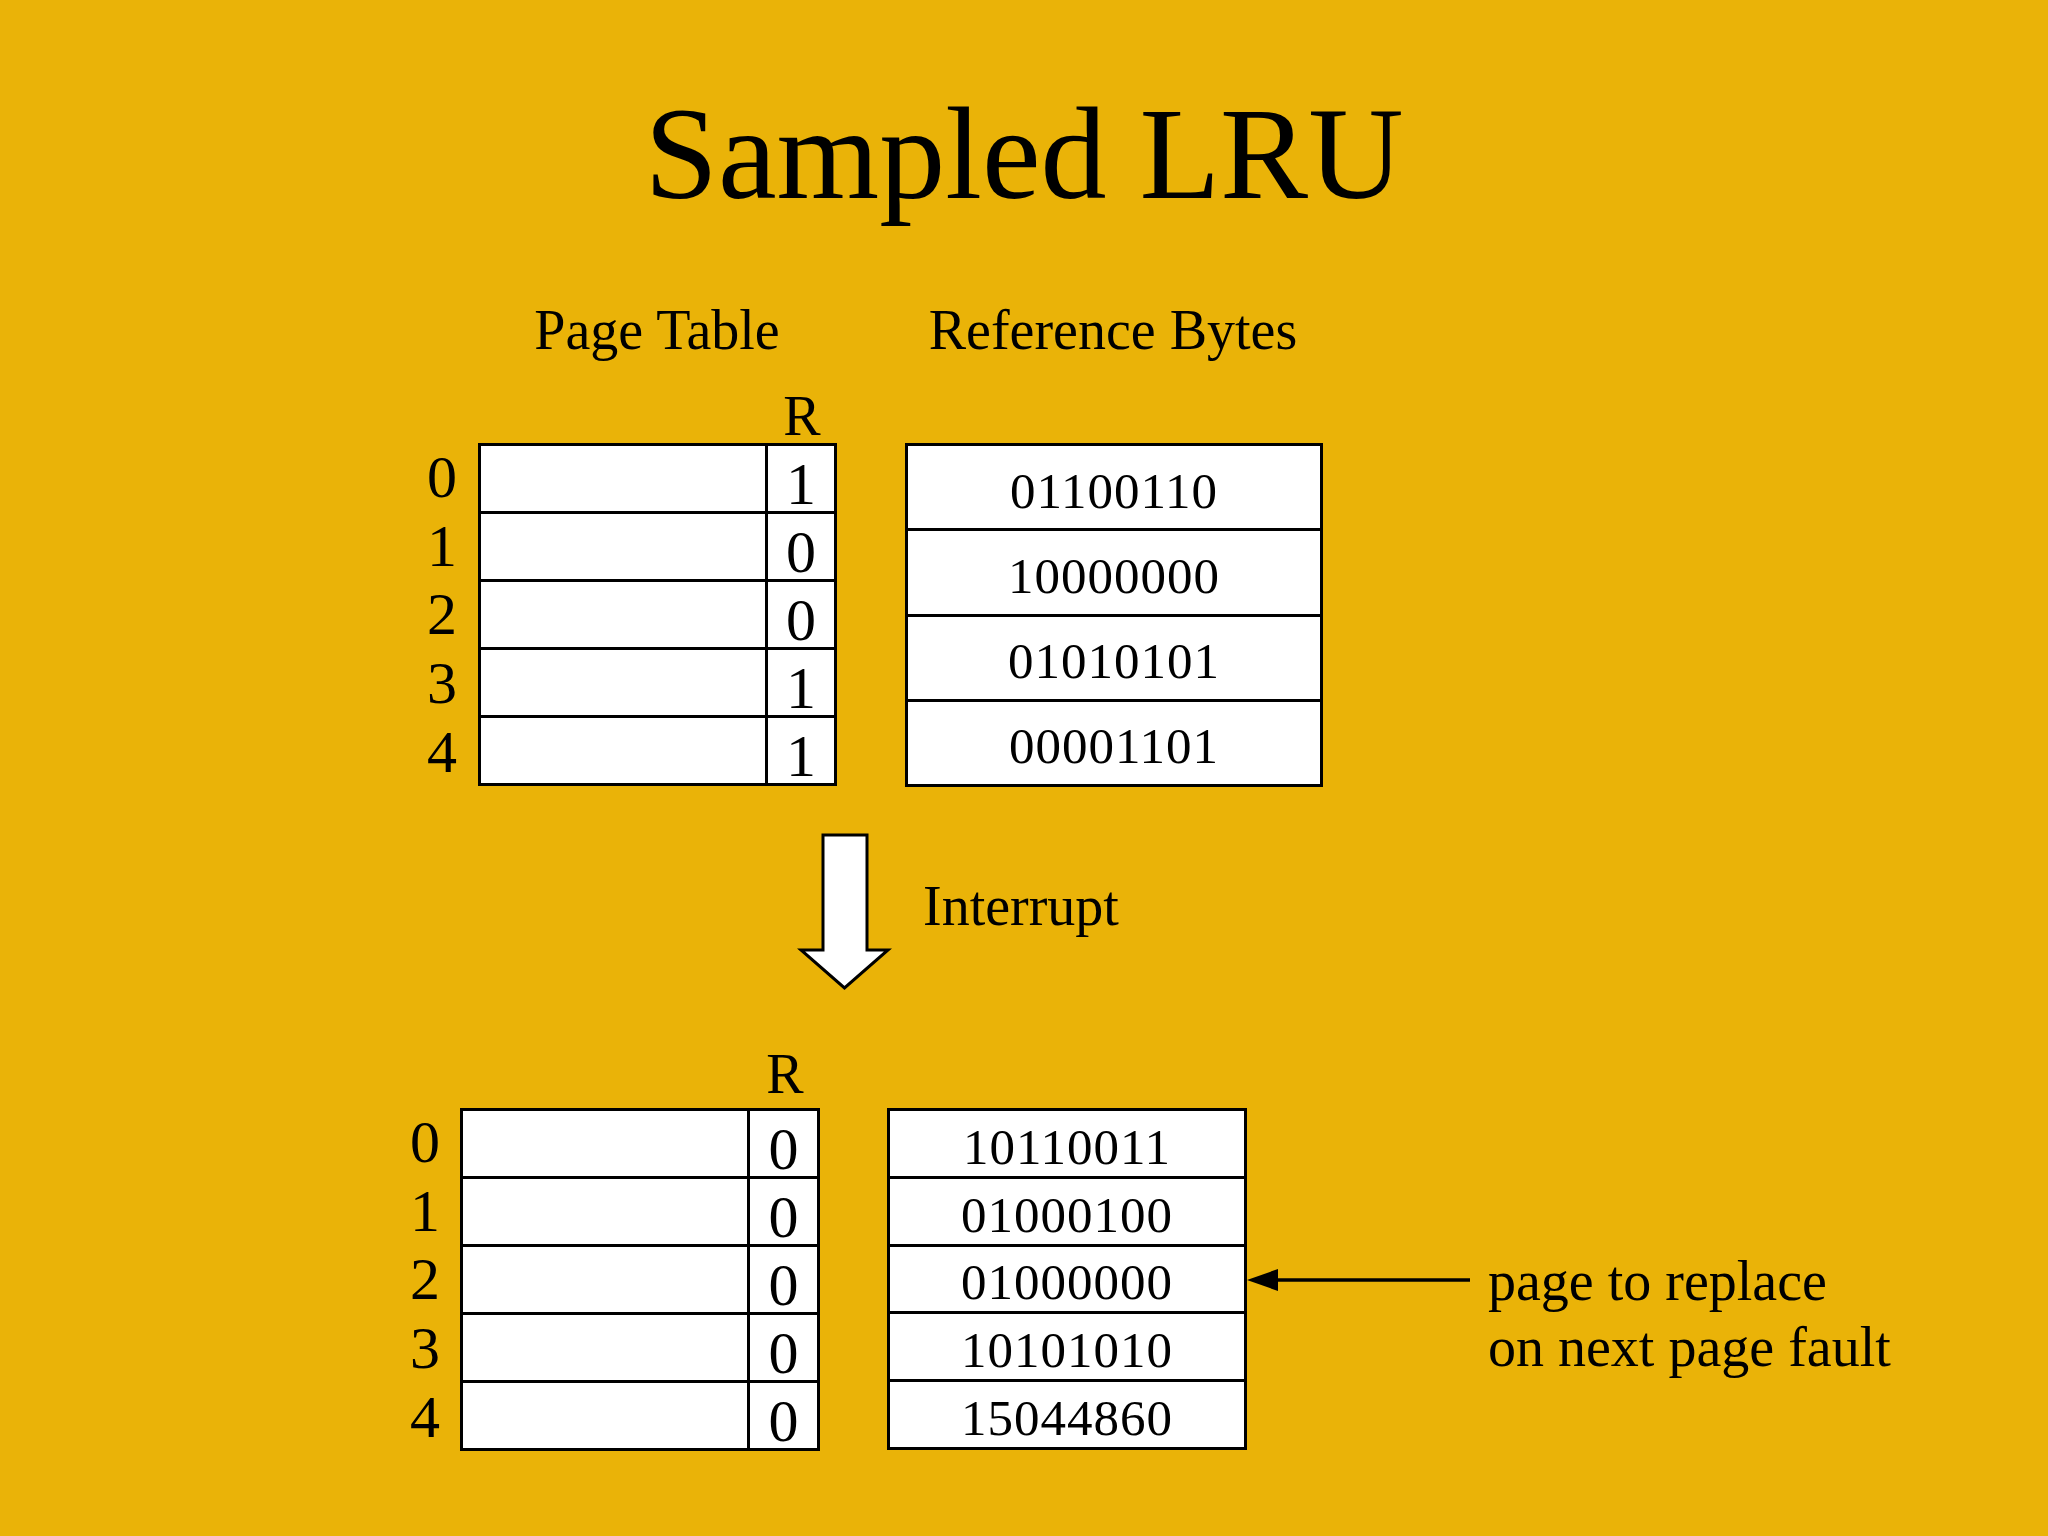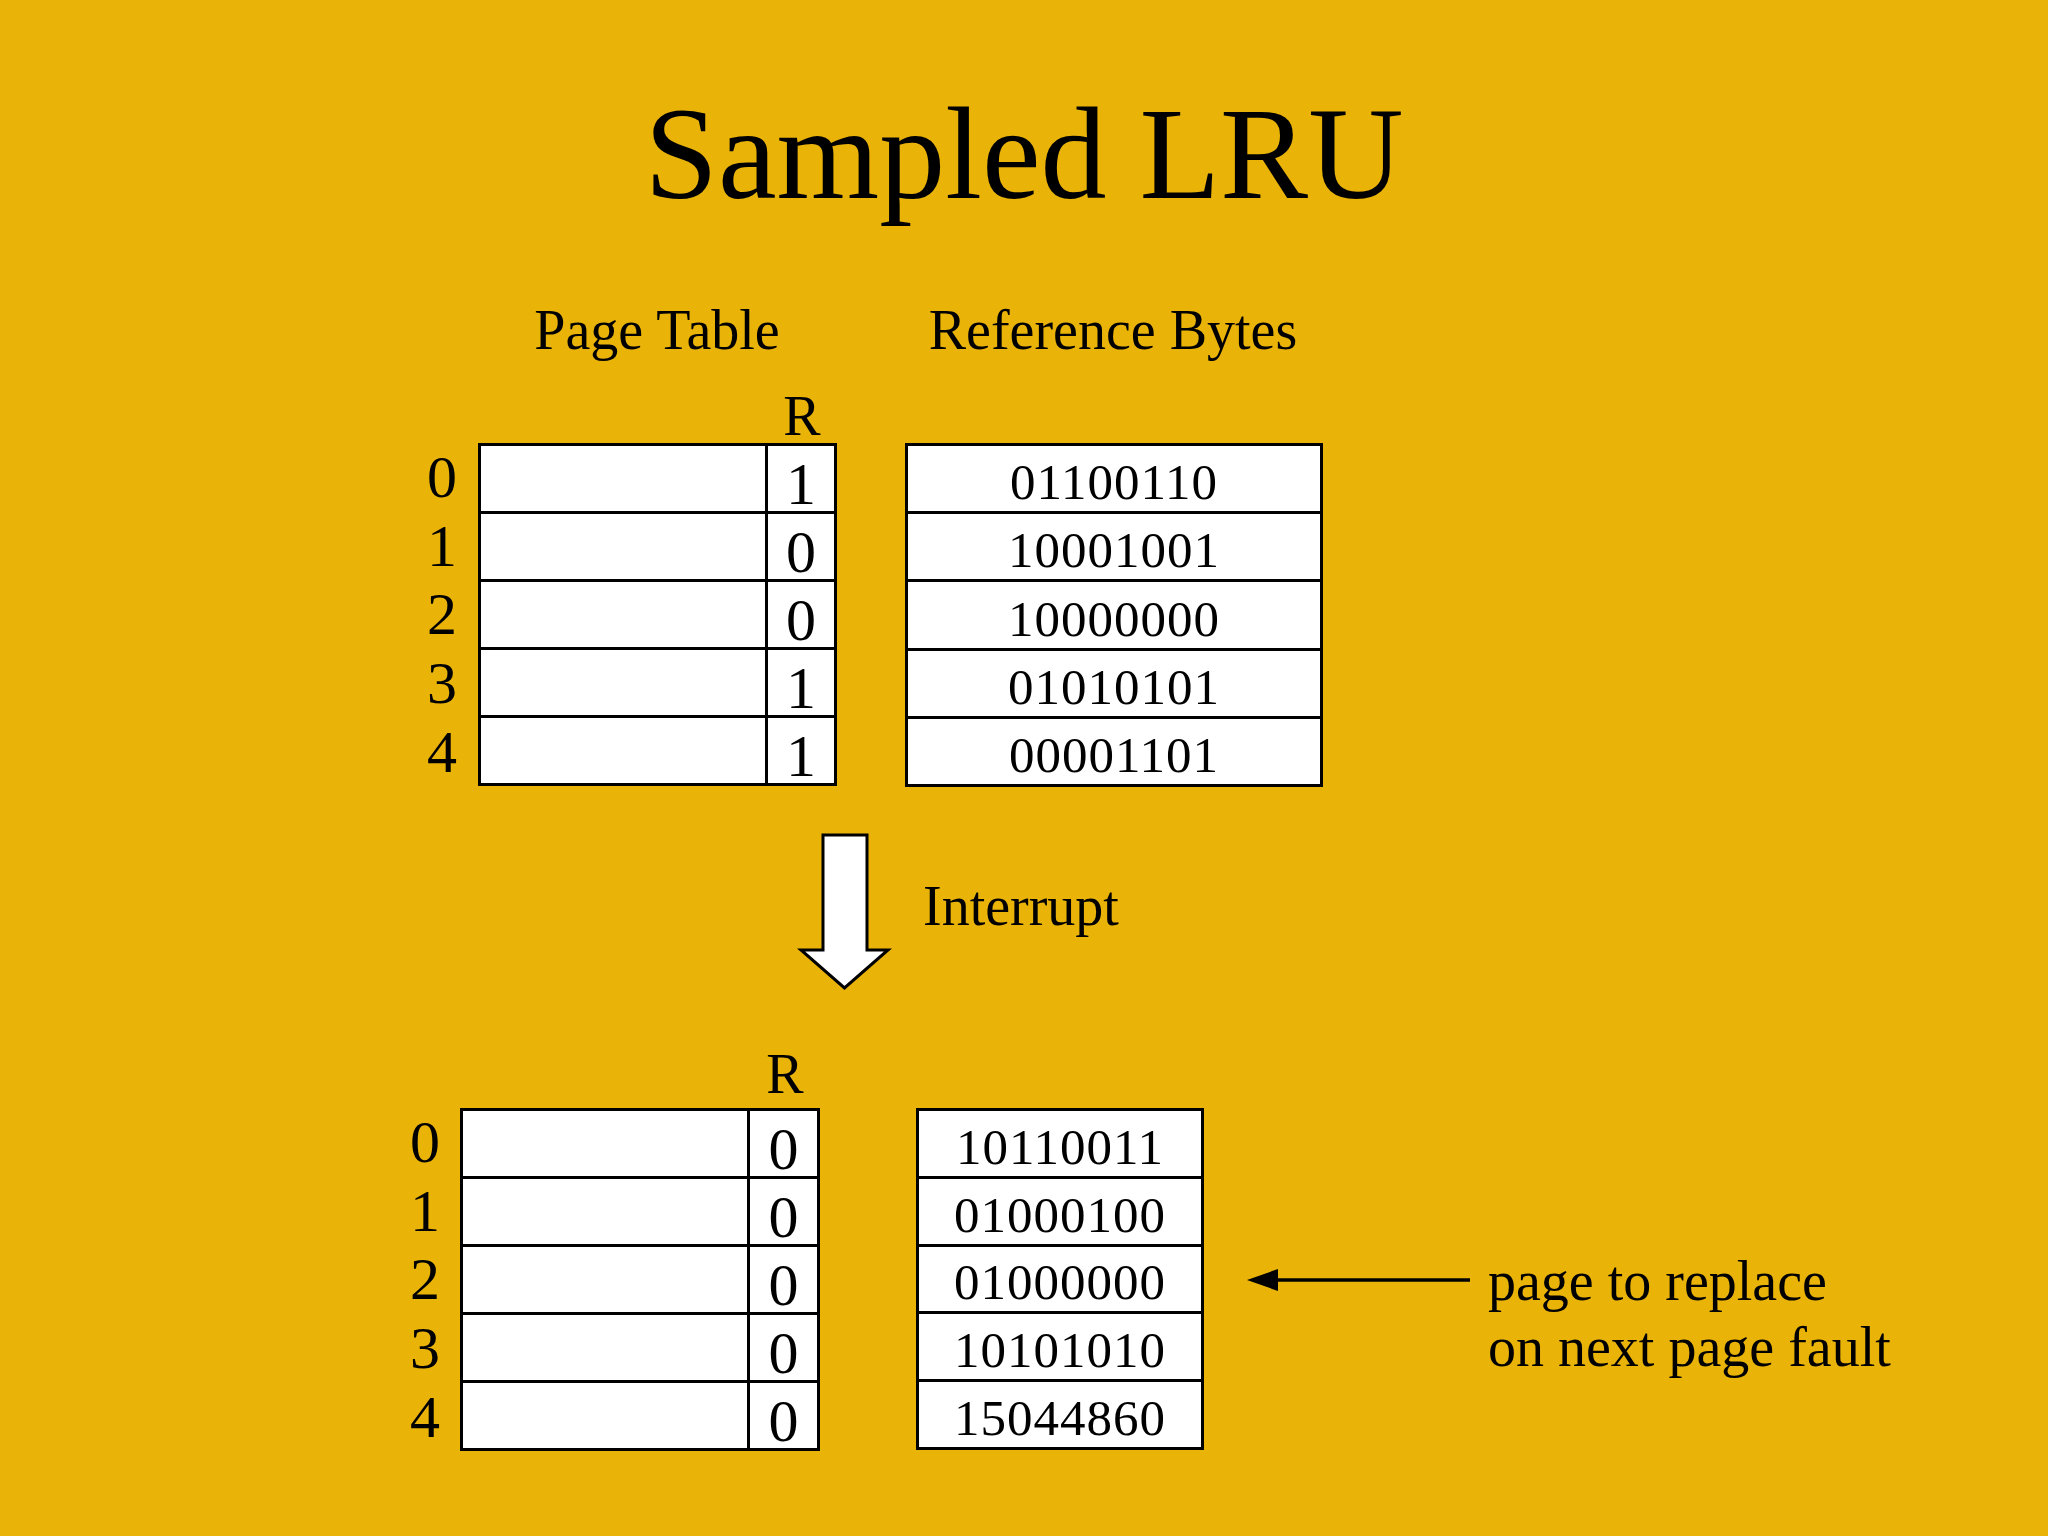--- a/index.html
+++ b/index.html
@@ -81,21 +81,21 @@
   .ptable.after  .cell-r { width: 70px; }
 
   .rtable {
     position: absolute;
     display: flex;
     flex-direction: column;
     border: 3px solid #000;
     background: #fff;
   }
   .rtable.before { left: 905px; top: 443px; width: 418px; height: 344px; }
-  .rtable.after  { left: 887px; top: 1108px; width: 288px; height: 342px; margin-left: 29px; }
+  .rtable.after  { left: 887px; top: 1108px; width: 360px; height: 342px; }
   .rtable .bcell {
     flex: 1 1 0;
     display: flex;
     align-items: center;
     justify-content: center;
     font-size: 51px;
     line-height: 1;
     padding-top: 8px;
     letter-spacing: 1px;
     min-height: 0;
@@ -165,21 +165,20 @@
       <div class="cell-r">1</div>
     </div>
     <div class="row">
       <div class="cell-main"></div>
       <div class="cell-r">1</div>
     </div>
   </div>
 
   <div class="rtable before">
     <div class="bcell">01100110</div>
-    <div class="bcell">10001001</div>
     <div class="bcell">10000000</div>
     <div class="bcell">01010101</div>
     <div class="bcell">00001101</div>
   </div>
 
   <svg class="arrow-down" viewBox="0 0 100 165" xmlns="http://www.w3.org/2000/svg">
     <polygon points="28,5 72,5 72,120 93,120 49.5,158 6,120 28,120" fill="#ffffff" stroke="#000000" stroke-width="3"></polygon>
   </svg>
   <div class="interrupt">Interrupt</div>
 

